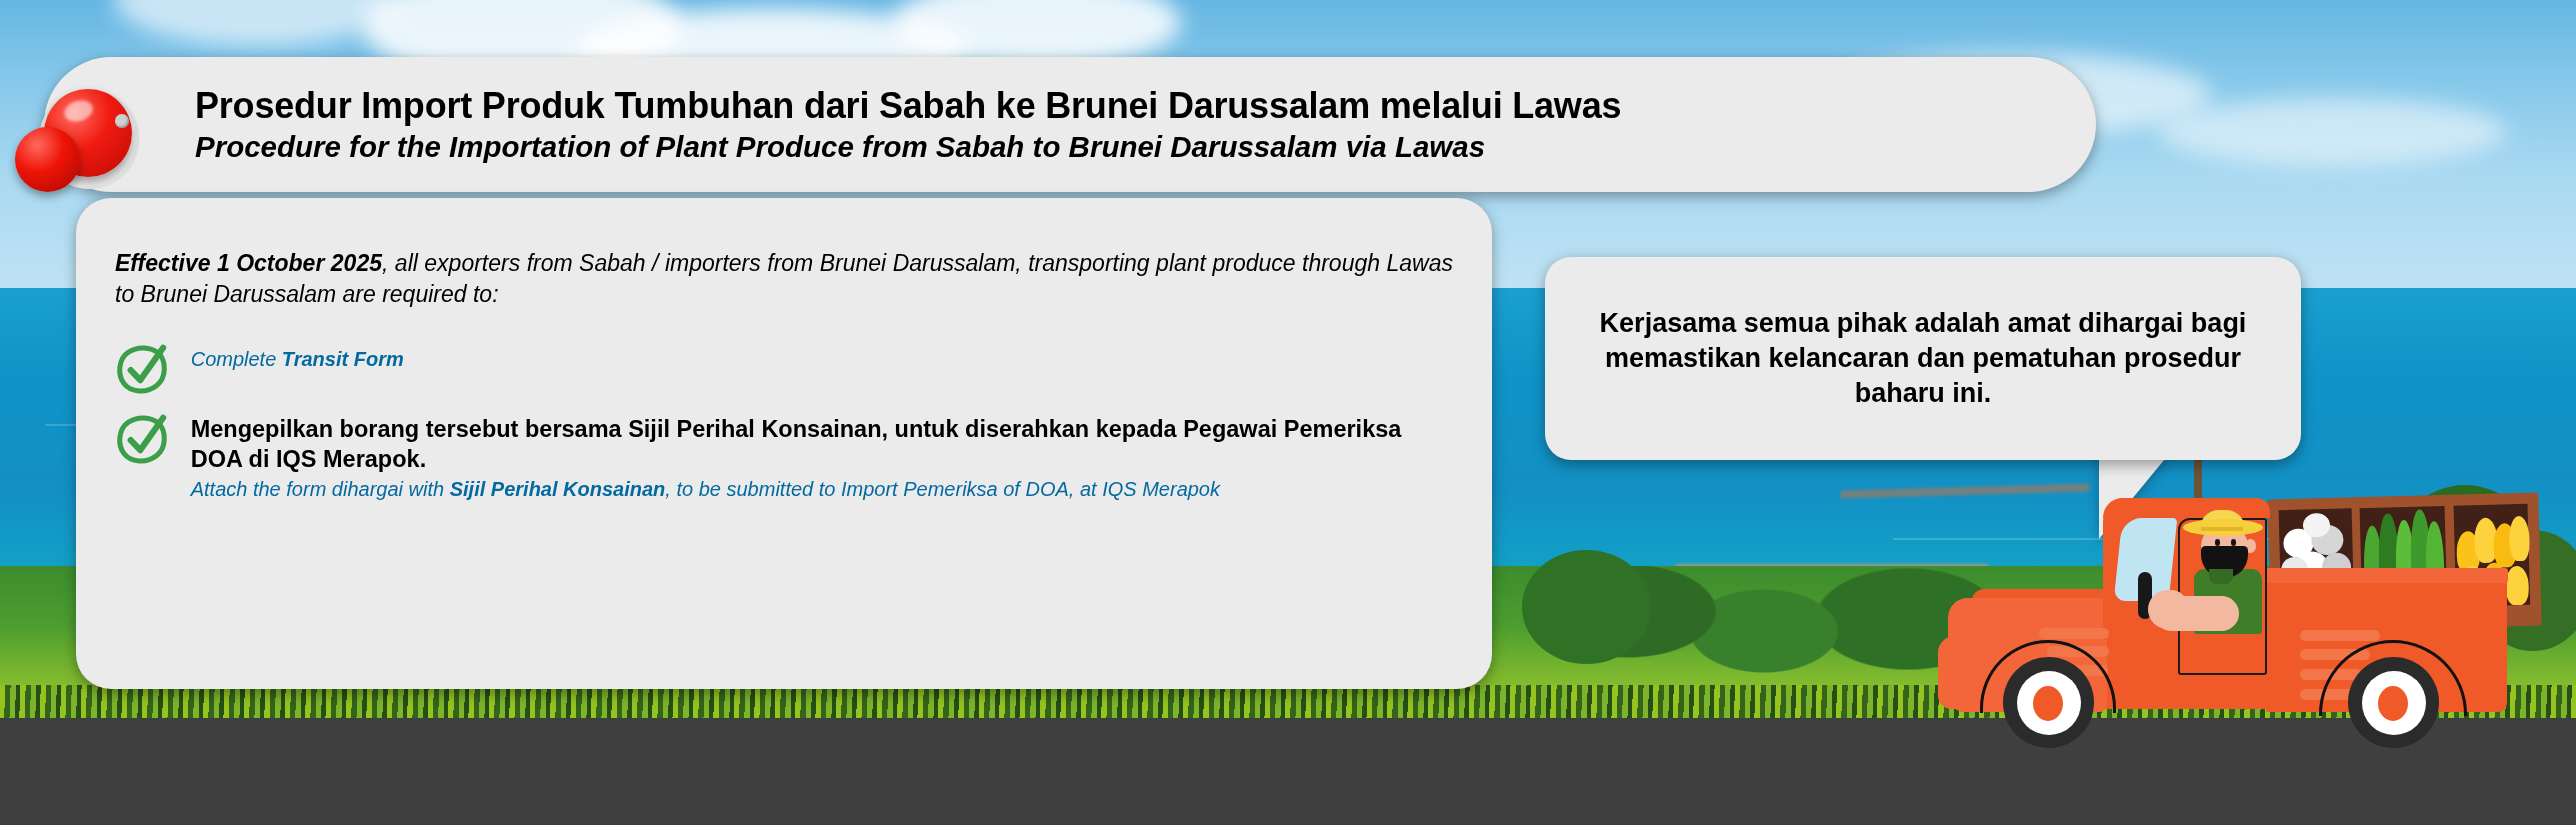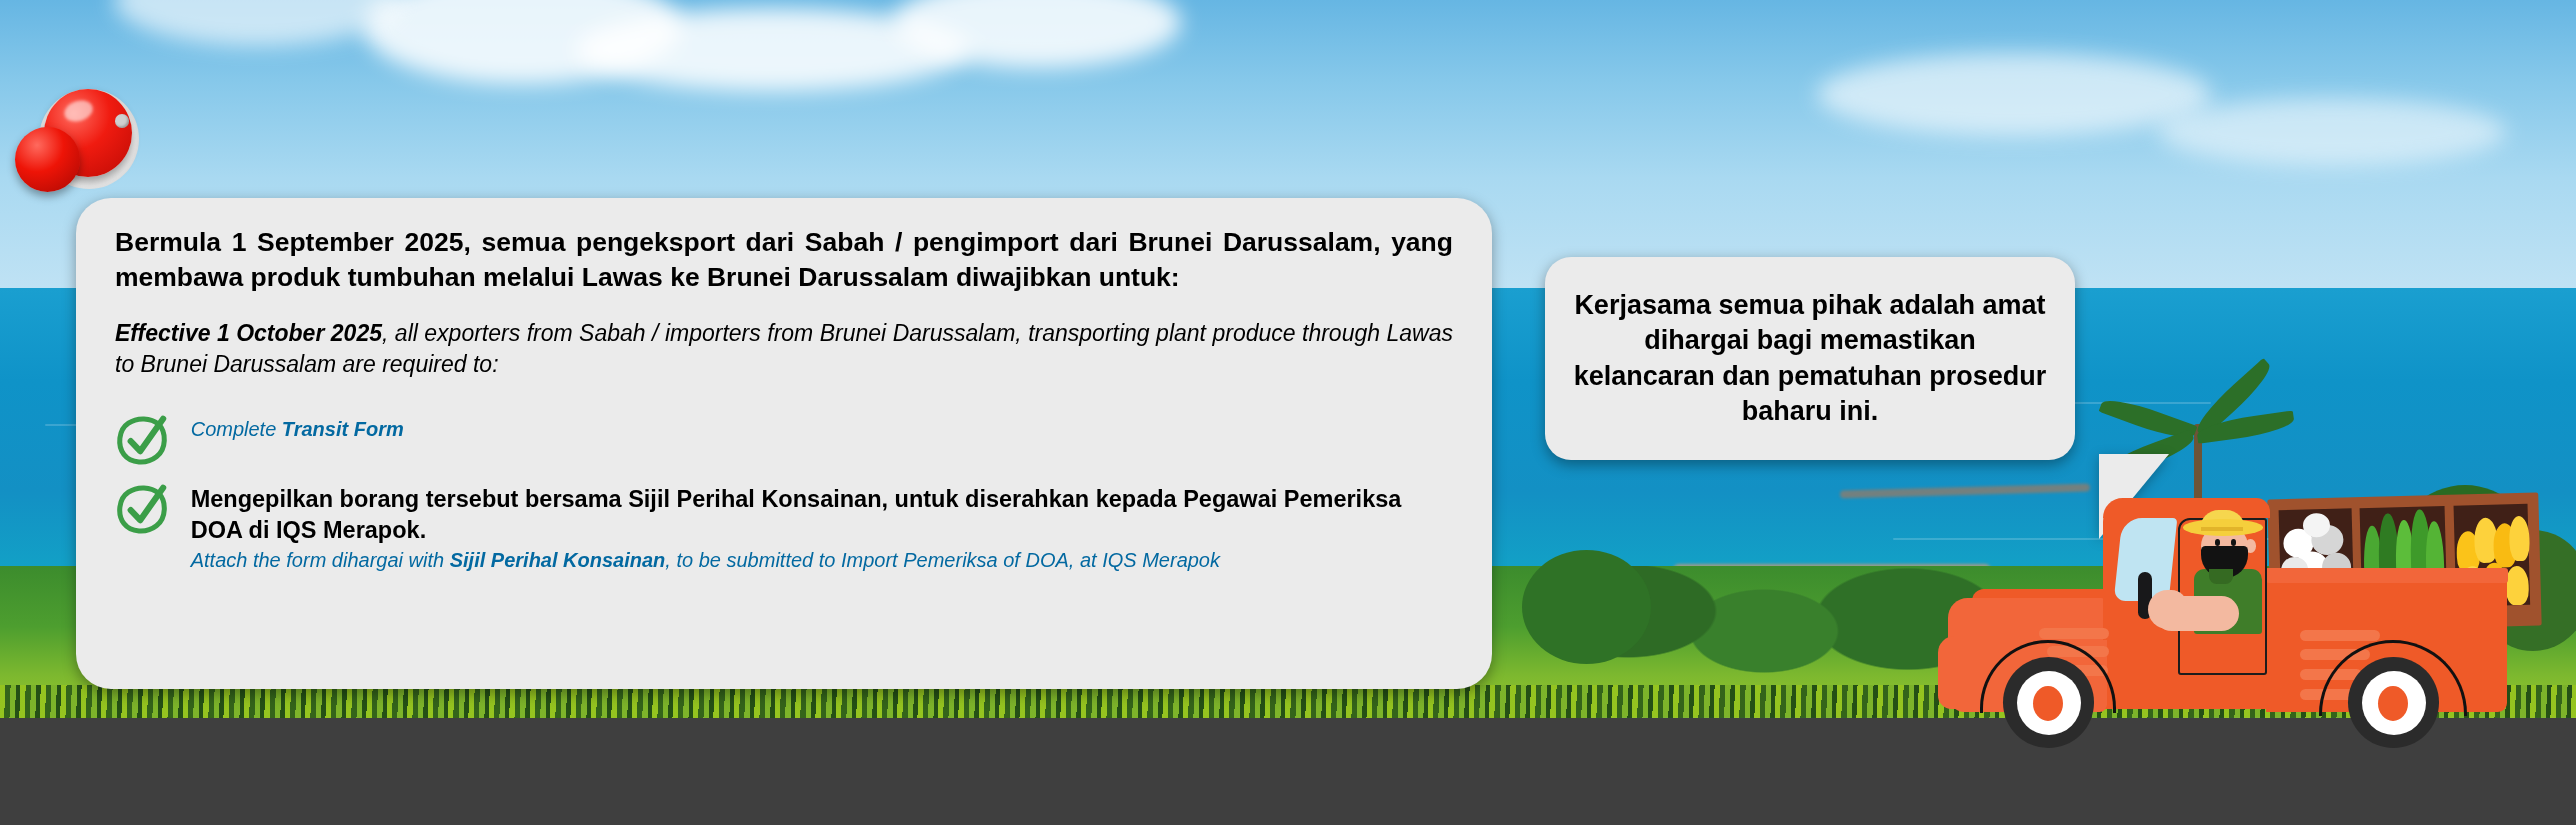--- a/index.html
+++ b/index.html
@@ -173,21 +173,21 @@
   .bullets{ margin-top:35px; }
   .bullet{ display:flex; align-items:flex-start; margin-bottom:16.7px; }
   .chk{ flex:0 0 auto; width:56px; height:56px; margin-right:19.7px; margin-top:-3px; }
   .b-text{ flex:1 1 auto; }
   .b-ms{ font-size:23.5px; font-weight:bold; color:#000; line-height:1.30; }
   .b-en{ font-size:20px; font-style:italic; color:#0369a1; line-height:1.30; margin-top:1.5px; }
   .b-en b{ font-weight:bold; }
 
   
   #speech{
-    left:1545px; top:257px; width:530px; height:203px;
+    left:1545px; top:257px; width:756px; height:203px;
     border-radius:26px;
     display:flex; align-items:center; justify-content:center;
     padding:0 26px; box-sizing:border-box;
   }
   #speech-text{
     font-size:27px; font-weight:bold; color:#000; line-height:1.30; text-align:center;
   }
   #speech-tail{
     position:absolute; left:2099px; top:454px; width:0; height:0;
     border-left:70px solid #ebebeb;
@@ -288,31 +288,32 @@
   <div class="tree-blob" style="left:2393px; top:485px; width:144px; height:144px; background:#2a6a22;"></div>
   <div class="tree-blob" style="left:2476px; top:530px; width:114px; height:121px; background:#356f26;"></div>
   <div class="tree-blob" style="left:1522px; top:550px; width:129px; height:114px; background:#2f7226;"></div>
 
   <div class="grass-top"></div>
 
   <div class="road">
     
   </div>
 
+  <div class="panel" id="title-bar">
+    <div id="title-ms">Prosedur Import Produk Tumbuhan dari Sabah ke Brunei Darussalam melalui Lawas</div>
+    <div id="title-en">Procedure for the Importation of Plant Produce from Sabah to Brunei Darussalam via Lawas</div>
+  </div>
   <div class="pin pin-plate"></div>
   <div class="pin pin-a"></div>
   <div class="pin-gloss"></div>
   <div class="pin-nub"></div>
   <div class="pin pin-b"></div>
 
   <div class="panel" id="body-panel">
 
-    <div class="para-ms">
-      <b>Bermula 1 September 2025,</b><span> semua pengeksport dari Sabah / pengimport dari Brunei Darussalam, yang membawa produk tumbuhan melalui Lawas ke Brunei Darussalam diwajibkan untuk:</span>
-    </div>
 
     <div class="para-en">
       <b>Effective 1 October 2025</b><span>, all exporters from Sabah / importers from Brunei Darussalam, transporting plant produce through Lawas to Brunei Darussalam are required to:</span>
     </div>
 
     <div class="bullets">
 
       <div class="bullet">
         <span class="chk">
           <svg viewBox="0 0 100 100" width="56" height="56">

